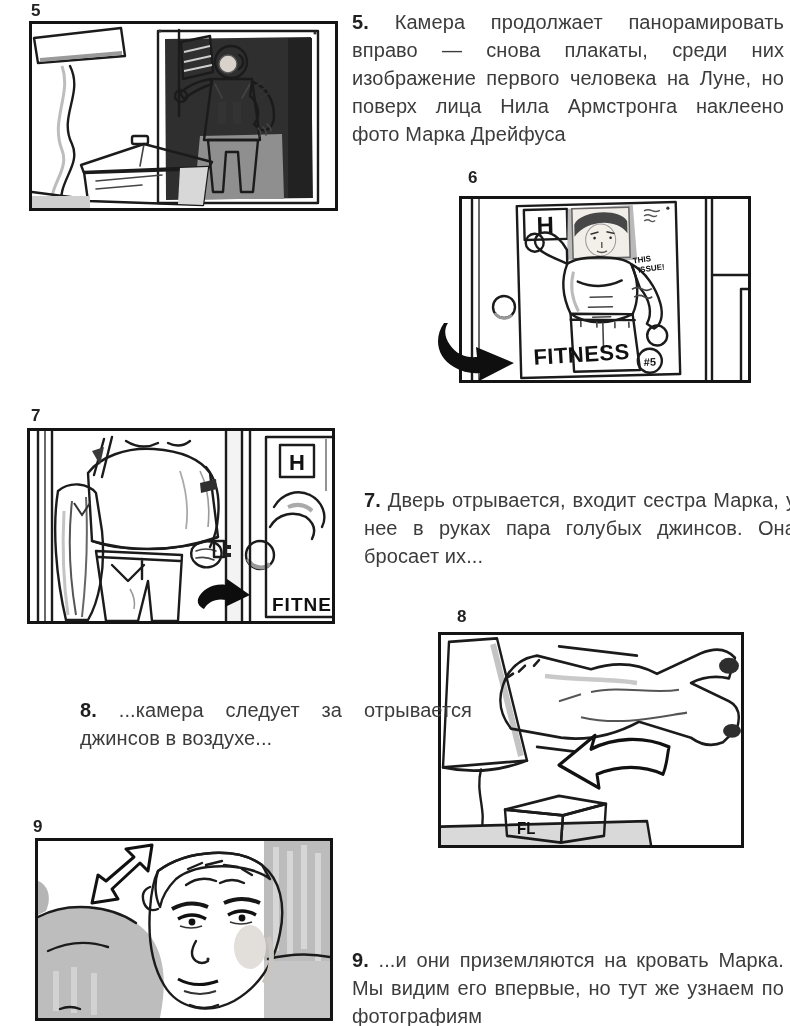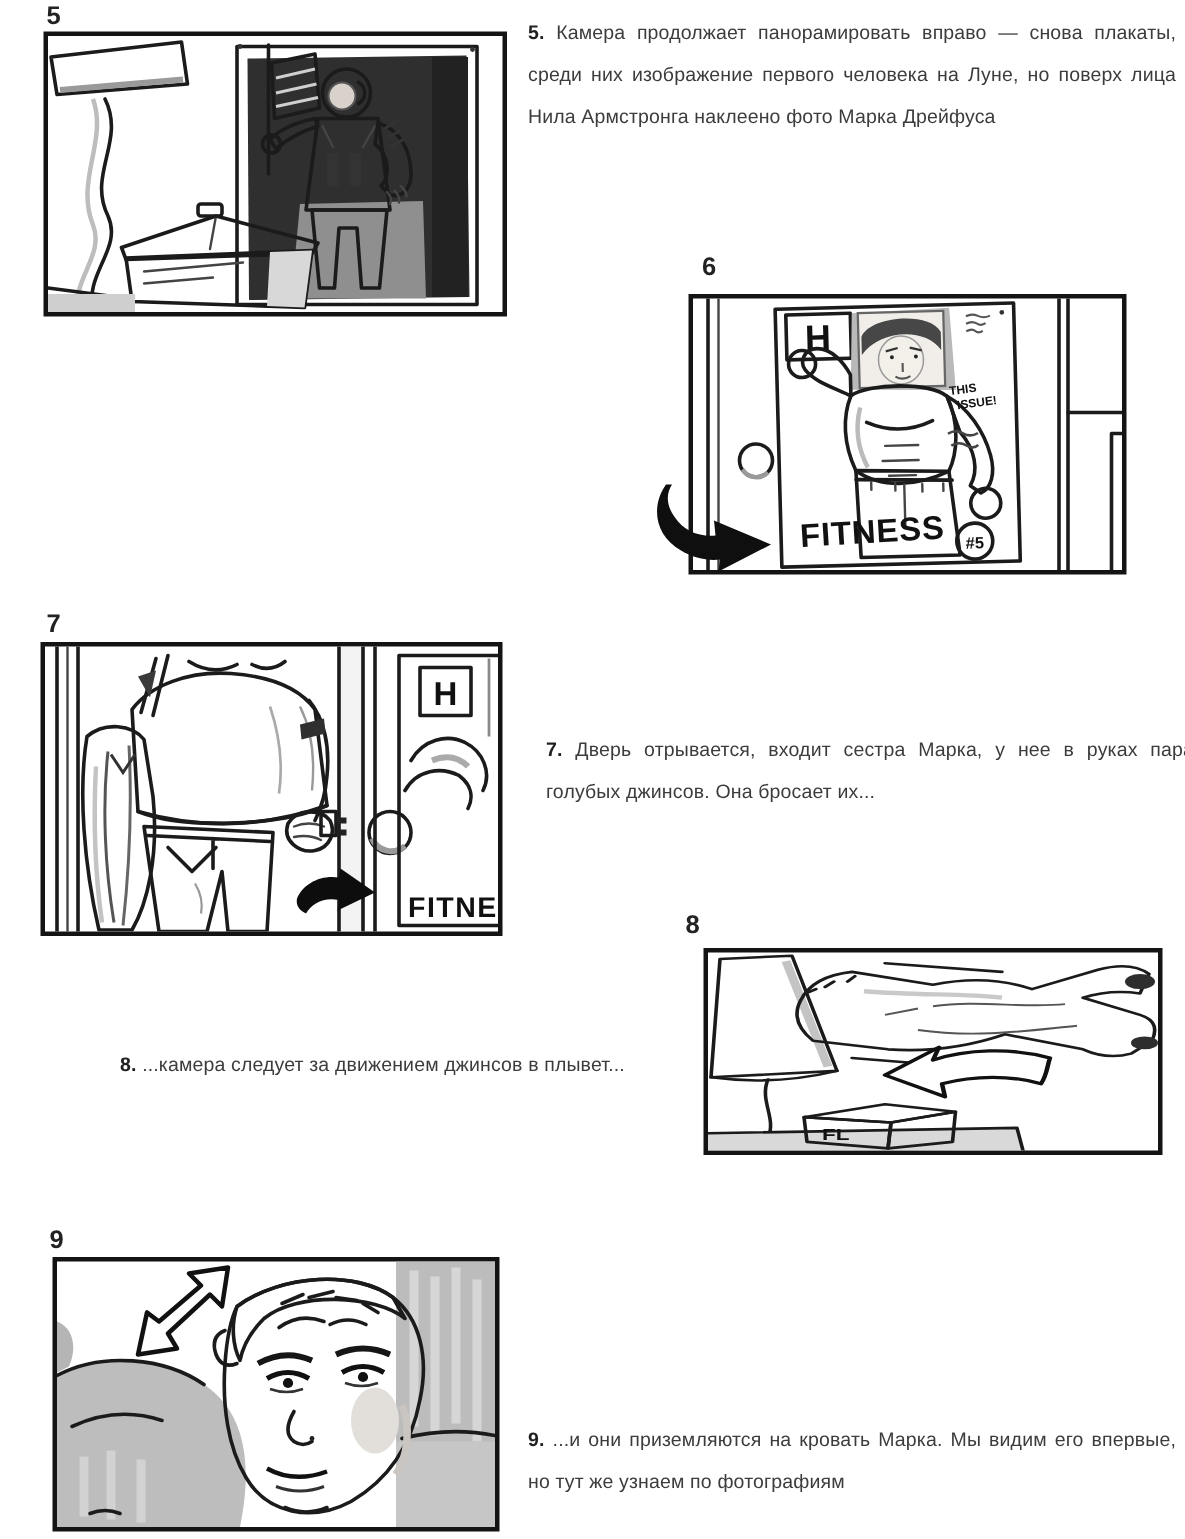--- a/index.html
+++ b/index.html
@@ -1,21 +1,21 @@
 <!DOCTYPE html>
 <html><head>
 <meta charset="utf-8">
 <style>
   html,body{margin:0;padding:0;background:#ffffff;}
   #page{position:relative;width:790px;height:1026px;background:#ffffff;overflow:hidden;
         font-family:"Liberation Sans",sans-serif;}
   .panel{position:absolute;border:3px solid #141414;background:#ffffff;box-sizing:border-box;}
   .panel svg{display:block;width:100%;height:100%;}
   .panel-num{position:absolute;font-size:17px;font-weight:bold;color:#222;line-height:1;}
-  .caption{position:absolute;margin:0;font-size:13px;line-height:28px;color:#3c3c3c;
+  .caption{position:absolute;margin:0;font-size:20px;line-height:28px;color:#3c3c3c;
            text-align:justify;letter-spacing:0.1px;}
   .caption b{color:#1f1f1f;}
   .ink{stroke:#1b1b1b;fill:none;stroke-width:2.4;stroke-linecap:round;stroke-linejoin:round;}
   .ink-thin{stroke:#444;fill:none;stroke-width:1.6;stroke-linecap:round;}
   .handtext{font-family:"Liberation Sans",sans-serif;font-weight:bold;fill:#111;}
   .arrow-overlay{position:absolute;z-index:5;}
 </style>
 </head>
 <body>
 
@@ -201,21 +201,21 @@
         <path d="M4,22 C8,12 20,6 32,8 L33,2 L56,18 L31,30 L32,23 C22,21 14,25 10,32 C6,30 3,27 4,22 Z" fill="#0d0d0d"></path>
       </g>
     </svg>
   </div>
   <p class="caption" style="left:364px;top:486px;width:432px">
     <b>7.</b>
     <span>Дверь отрывается, входит сестра Марка, у нее в руках пара голубых джинсов. Она бросает их...</span>
   </p>
 
   <div class="panel-num" style="left:457px;top:608px">8</div>
-  <div class="panel" style="left:469px;top:632px;width:306px;height:138px">
+  <div class="panel" style="left:438px;top:632px;width:306px;height:216px">
     <svg viewBox="0 0 300 184" preserveAspectRatio="none">
 
       <g>
         <path d="M8,6 L56,3 L86,110 L2,116 Z" fill="#f7f7f7" class="ink"></path>
         <path d="M52,8 L80,106" stroke="#c4c4c4" stroke-width="6" fill="none"></path>
         <path d="M2,116 Q44,124 86,110" class="ink"></path>
         <path d="M40,118 C34,138 46,154 40,172" class="ink"></path>
       </g>
 
       <path d="M0,168 L206,163 L210,184 L0,184 Z" fill="#d9d9d9"></path>
@@ -238,21 +238,21 @@
       <g>
         <path d="M64,153 L118,141 L165,148 L122,158 Z" fill="#fdfdfd" class="ink" stroke-width="2.2"></path>
         <path d="M64,153 L122,158 L120,182 L66,176 Z" fill="#f4f4f4" class="ink" stroke-width="2.2"></path>
         <path d="M122,158 L165,148 L163,176 L120,182 Z" fill="#b5b5b5" class="ink" stroke-width="2.2"></path>
         <text x="76" y="174" font-size="15" class="handtext">FL</text>
       </g>
     </svg>
   </div>
   <p class="caption" style="left:80px;top:696px;width:392px">
     <b>8.</b>
-    <span>...камера следует за движением джинсов в плывет...</span>
+    <span>...камера следует за отрывается джинсов в воздухе...</span>
   </p>
 
   <div class="panel-num" style="left:33px;top:818px">9</div>
   <div class="panel" style="left:35px;top:838px;width:298px;height:183px">
     <svg viewBox="0 0 292 177" preserveAspectRatio="none">
 
       <g>
         <path d="M226,0 H292 V177 H226 Z" fill="#bcbcbc"></path>
         <path d="M238,6 V110 M252,10 V116 M266,4 V108 M280,12 V120" stroke="#d6d6d6" stroke-width="6" fill="none"></path>
         <path d="M230,118 Q262,110 292,116" class="ink" stroke-width="2.4"></path>

